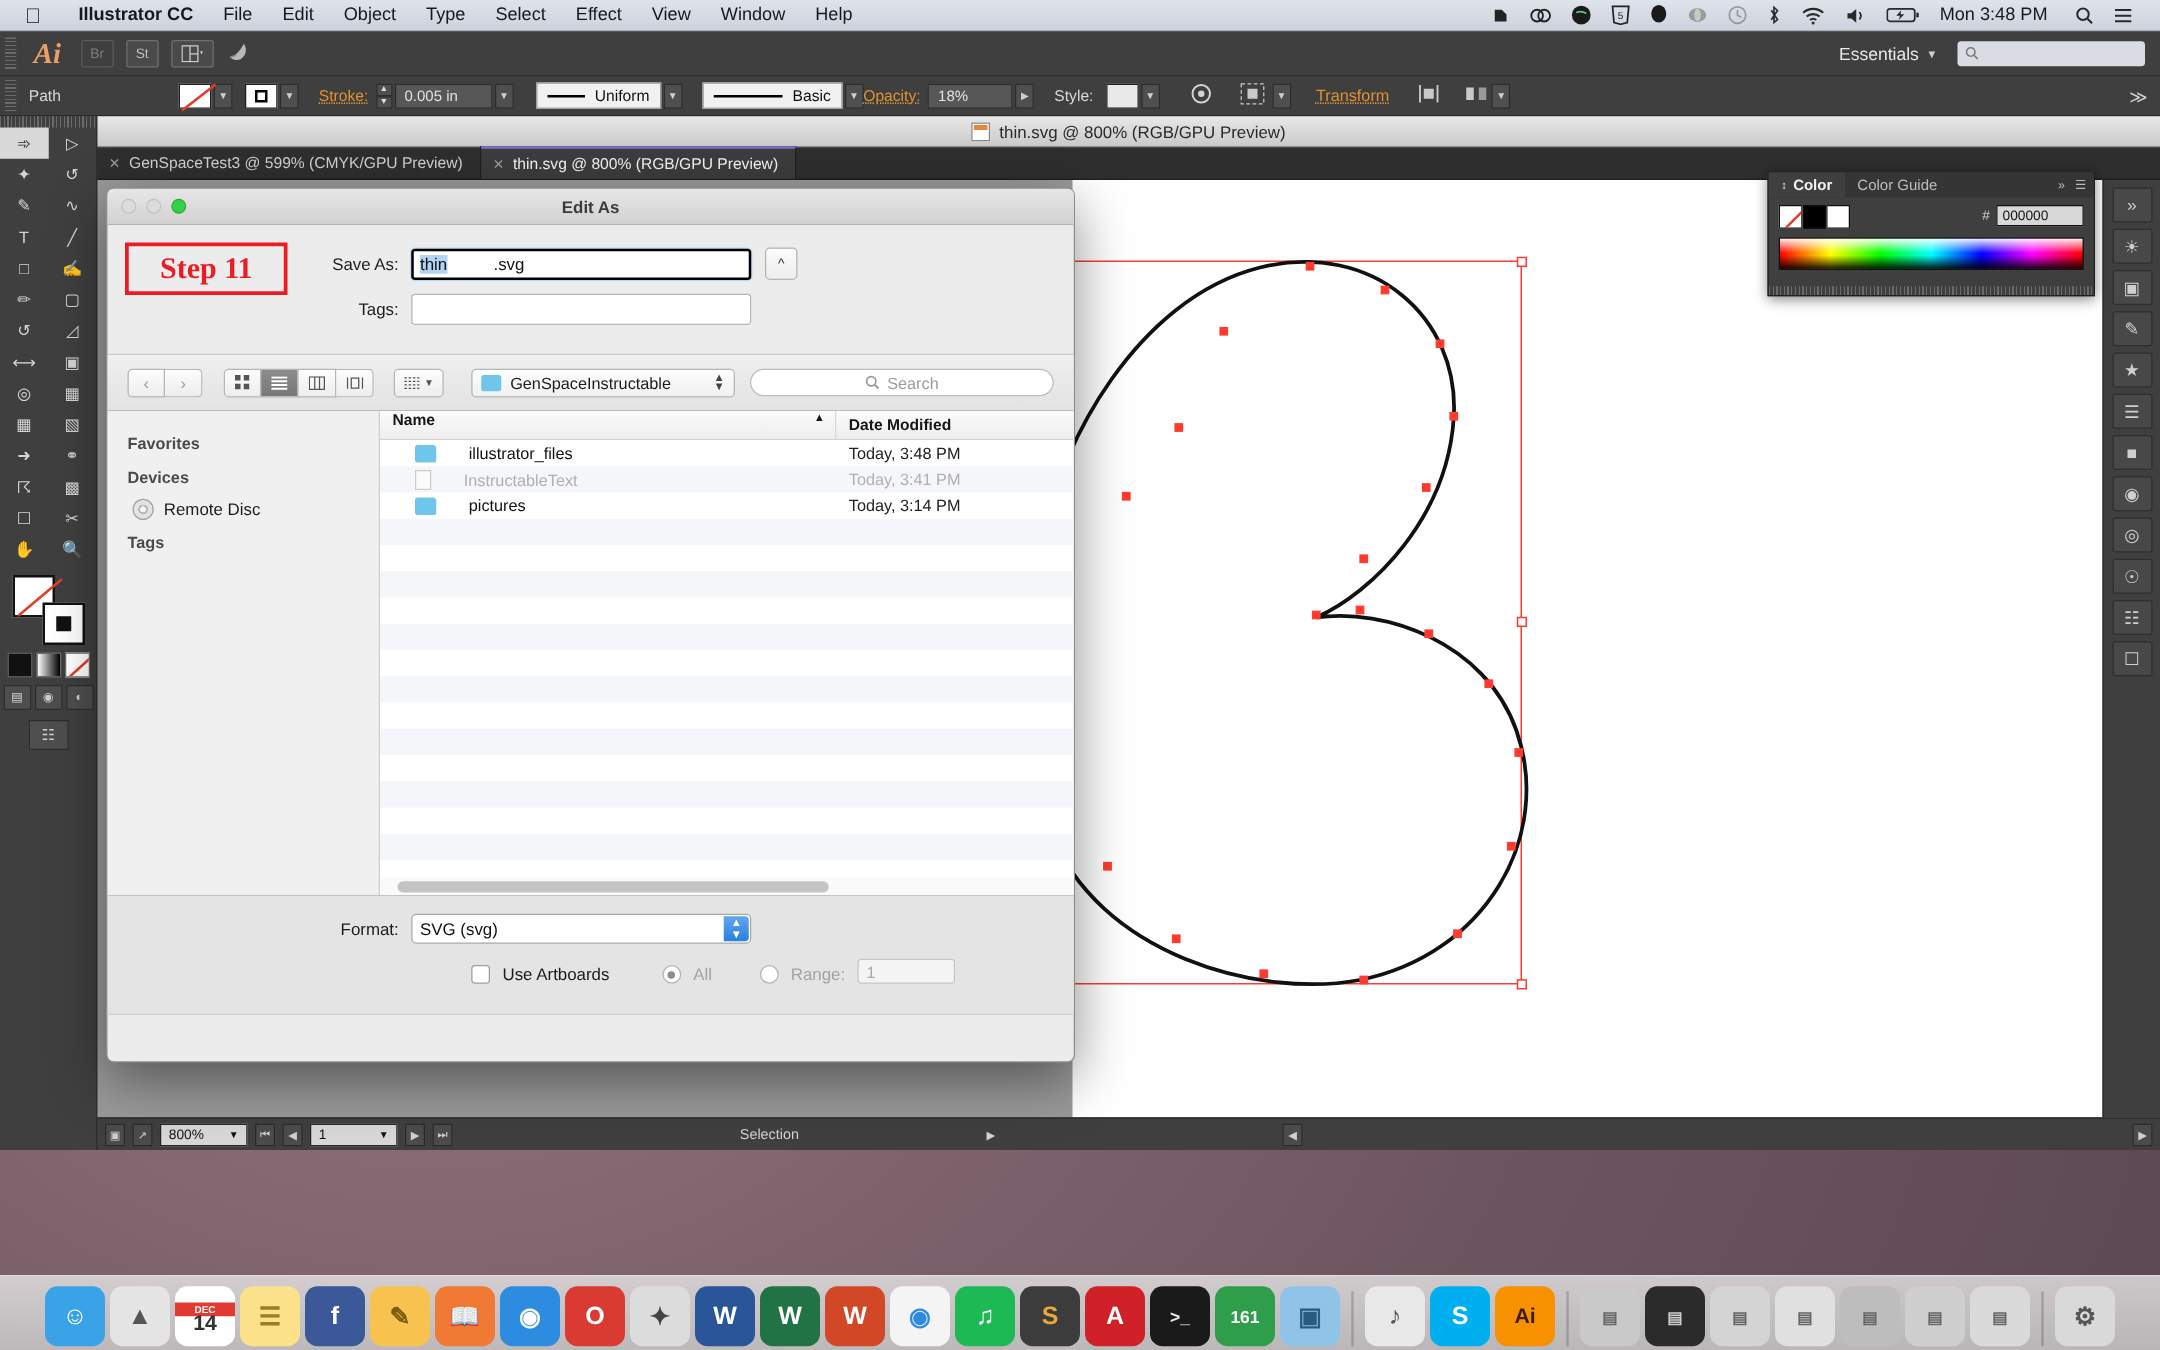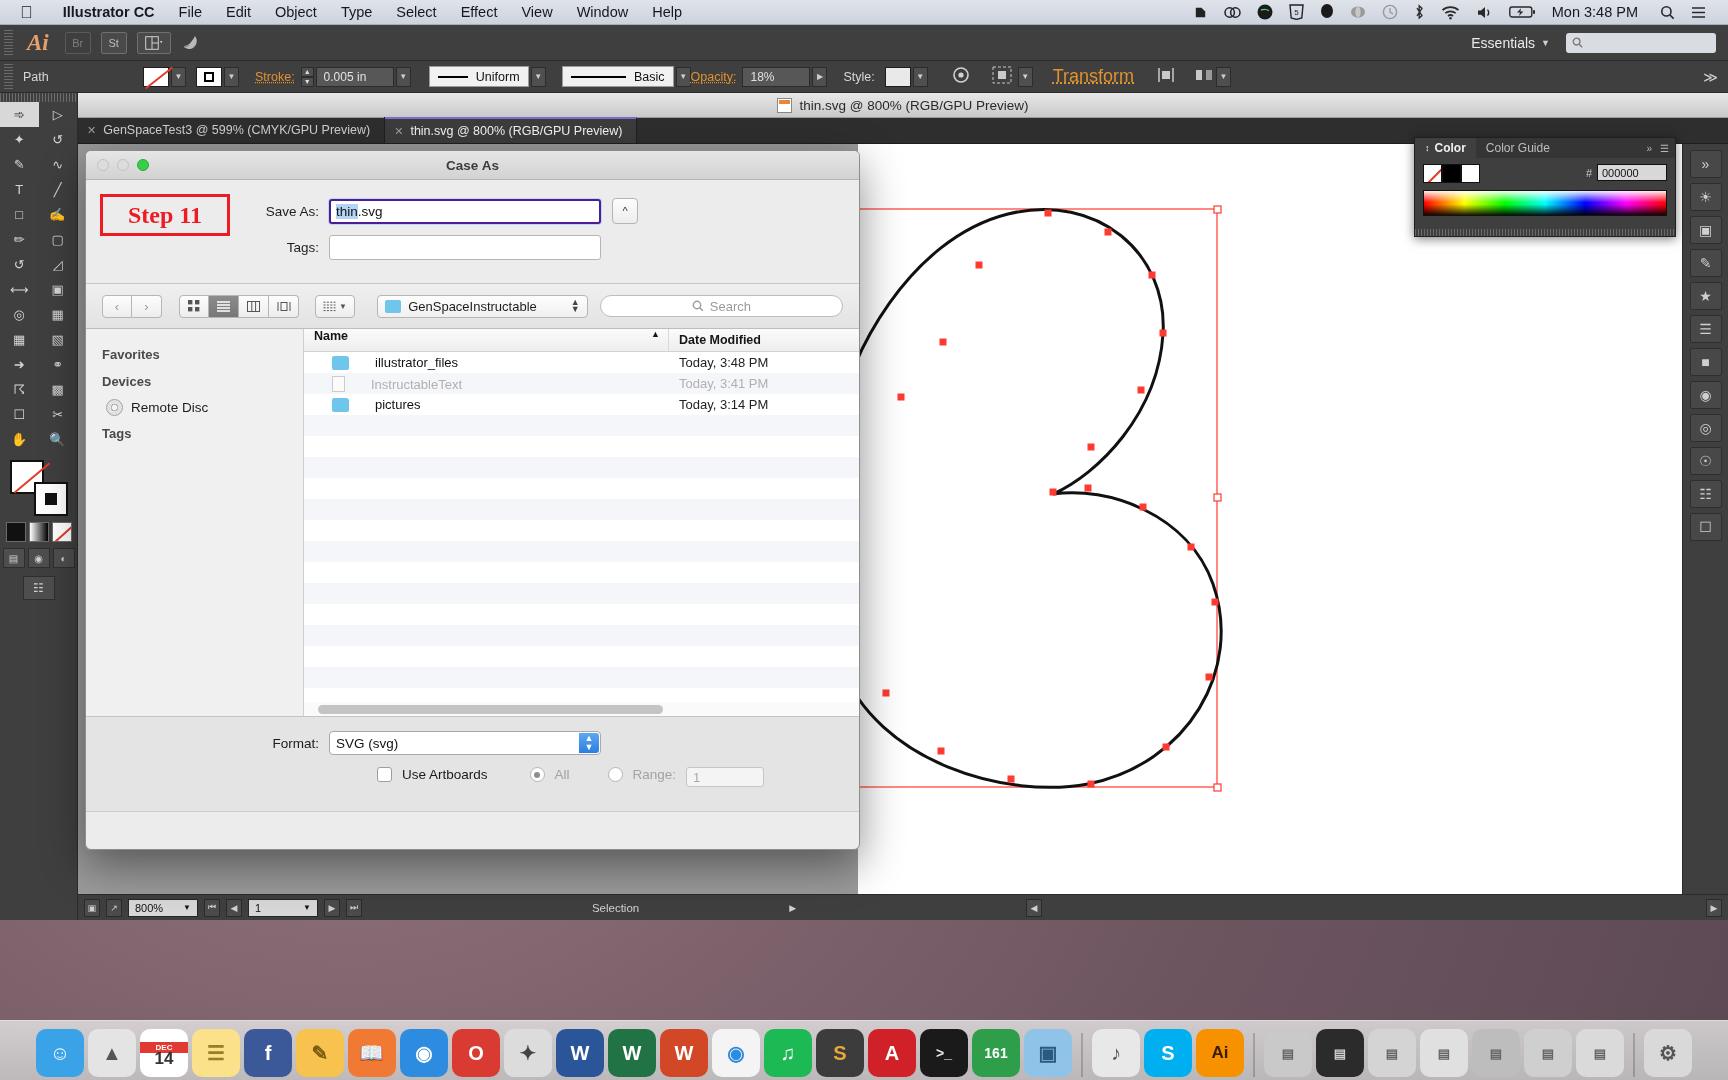--- a/index.html
+++ b/index.html
@@ -252,21 +252,21 @@
     border:3px solid #ec1c24; color:#ec1c24; font-size:24px; font-weight:bold;
     display:flex; align-items:center; justify-content:center;
     font-family:"Liberation Serif", serif;
   }
   .field-row { display:flex; align-items:center; margin-bottom:11px; }
   .field-row .lbl { width:243px; text-align:right; padding-right:10px; font-size:13.5px; color:#1e1e1e; }
   .txtinput {
     width:272px; height:25px; background:#fff; border:1px solid #b6b6b6; border-radius:3px;
     font-size:13.5px; display:flex; align-items:center; padding:0 5px; color:#111;
   }
-  .txtinput.focus { border:2px solid #4c1d95; box-shadow:0 0 0 1px #bcd8f5; }
+  .txtinput.focus { border:2px solid #000000; box-shadow:0 0 0 1px #bcd8f5;gap:37px; }
   .sel-text { background:#b3d4f5; }
   .chev-btn {
     width:26px;height:26px;margin-left:11px;background:linear-gradient(180deg,#fdfdfd,#ededed);
     border:1px solid #b4b4b4;border-radius:4px;display:flex;align-items:center;justify-content:center;
     font-size:11px;color:#333;
   }
 
   #sa-nav {
     height:46px; background:linear-gradient(180deg,#efefef,#e3e3e3);
     border-top:1px solid #c8c8c8; border-bottom:1px solid #bdbdbd;
@@ -339,21 +339,21 @@
   .fmt-row .lbl { width:243px; text-align:right; padding-right:10px; font-size:13.5px; color:#1b1b1b; }
   .fmt-select {
     width:272px;height:24px;background:#fff;border:1px solid #a9a9a9;border-radius:4px;
     display:flex;align-items:center;padding:0 6px;font-size:13.5px;color:#111;position:relative;
   }
   .fmt-select .st {
     position:absolute;right:1px;top:1px;bottom:1px;width:20px;border-radius:0 3px 3px 0;
     background:linear-gradient(180deg,#5fa8f0,#2b7fe0);color:#fff;font-size:9px;line-height:9px;
     display:flex;flex-direction:column;align-items:center;justify-content:center;
   }
-  .ab-row { display:flex; align-items:flex-start; padding-left:291px; gap:10px; font-size:13.5px; color:#1b1b1b; }
+  .ab-row { display:flex; align-items:flex-end; padding-left:291px; gap:10px; font-size:13.5px; color:#1b1b1b; }
   .cbox { width:15px;height:15px;background:#fff;border:1px solid #9e9e9e;border-radius:3px; }
   .radio { width:15px;height:15px;border-radius:50%;background:#fff;border:1px solid #b4b4b4;
     display:flex;align-items:center;justify-content:center; }
   .radio i { width:6px;height:6px;border-radius:50%;background:#8e8e8e;display:block; }
   .dim-txt { color:#a3a3a3; }
   .range-input { width:78px;height:20px;background:#f4f4f4;border:1px solid #c6c6c6;border-radius:3px;
     display:flex;align-items:center;padding:0 6px;font-size:13px;color:#a9a9a9; }
 
   #sa-buttons { display:flex; align-items:center; padding:13px 16px; }
   .btn {
@@ -576,21 +576,21 @@
           <circle cx="11" cy="10" r="2.6" fill="#d3d3d3"></circle>
         </svg>
     </div>
     <div style="margin-right:4px;">
       <svg width="20" height="18" viewBox="0 0 20 18">
           <rect x="1" y="1" width="18" height="16" fill="none" stroke="#c9c9c9" stroke-dasharray="3 2"></rect>
           <rect x="6" y="5" width="8" height="8" fill="#c9c9c9"></rect>
         </svg>
     </div>
     <div class="mini-arrow">▼</div>
-    <span style="color:#e0922f;font-size:18px;margin-left:20px;text-decoration:underline;text-decoration-style:dotted;">Transform</span>
+    <span style="color:#e0922f;font-size:13px;margin-left:20px;text-decoration:underline;text-decoration-style:dotted;">Transform</span>
     <div style="margin-left:22px;">
       <svg width="20" height="18" viewBox="0 0 20 18">
           <path d="M3 2v14M17 2v14" stroke="#c9c9c9" stroke-width="1.5"></path>
           <rect x="6" y="5" width="8" height="8" fill="#c9c9c9"></rect>
         </svg>
     </div>
     <div style="margin-left:18px;">
       <svg width="20" height="18" viewBox="0 0 20 18">
           <rect x="2" y="4" width="6" height="10" fill="#c9c9c9"></rect>
           <rect x="12" y="4" width="6" height="10" fill="#9a9a9a"></rect>
@@ -783,21 +783,21 @@
 </div>
 
 <div id="saveas">
 
   <div id="sa-title">
     <div class="tl">
       <span class="c-red"></span>
       <span class="c-yel"></span>
       <span class="c-grn"></span>
     </div>
-    <div class="ttext">Case As</div>
+    <div class="ttext">Edit As</div>
   </div>
 
   <div id="sa-top">
     <div class="step-badge">Step 11</div>
 
     <div class="field-row">
       <span class="lbl">Save As:</span>
       <div class="txtinput focus">
         <span class="sel-text">thin</span>
           <span>.svg</span>

